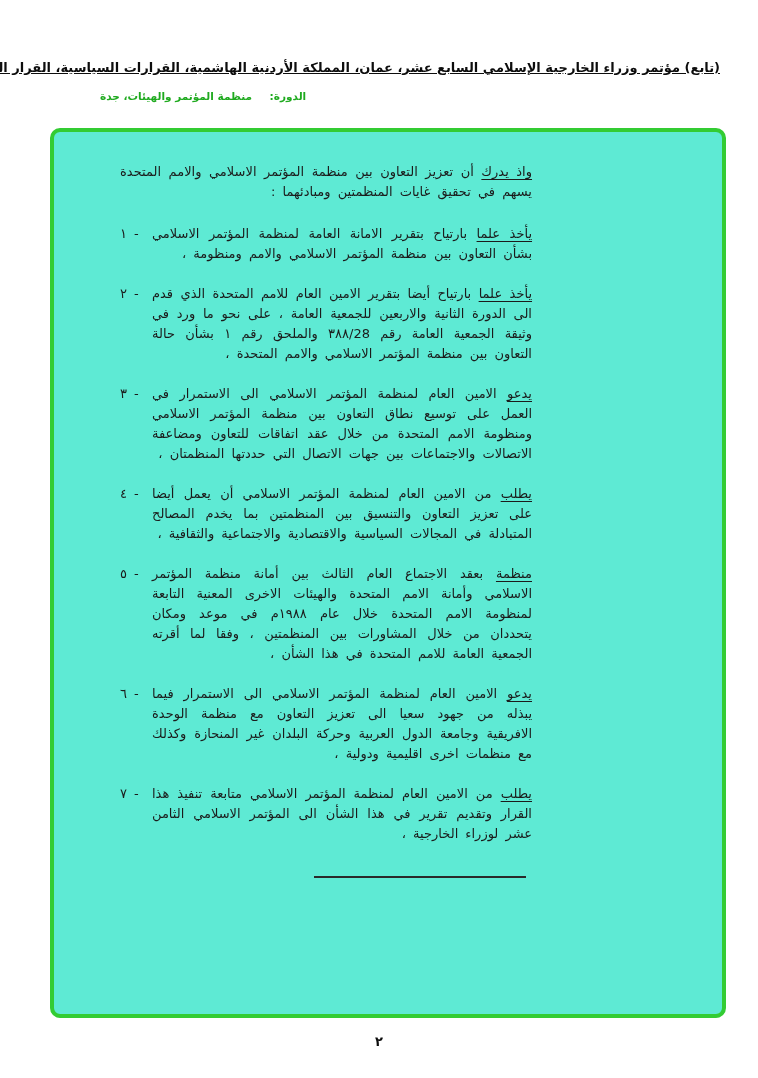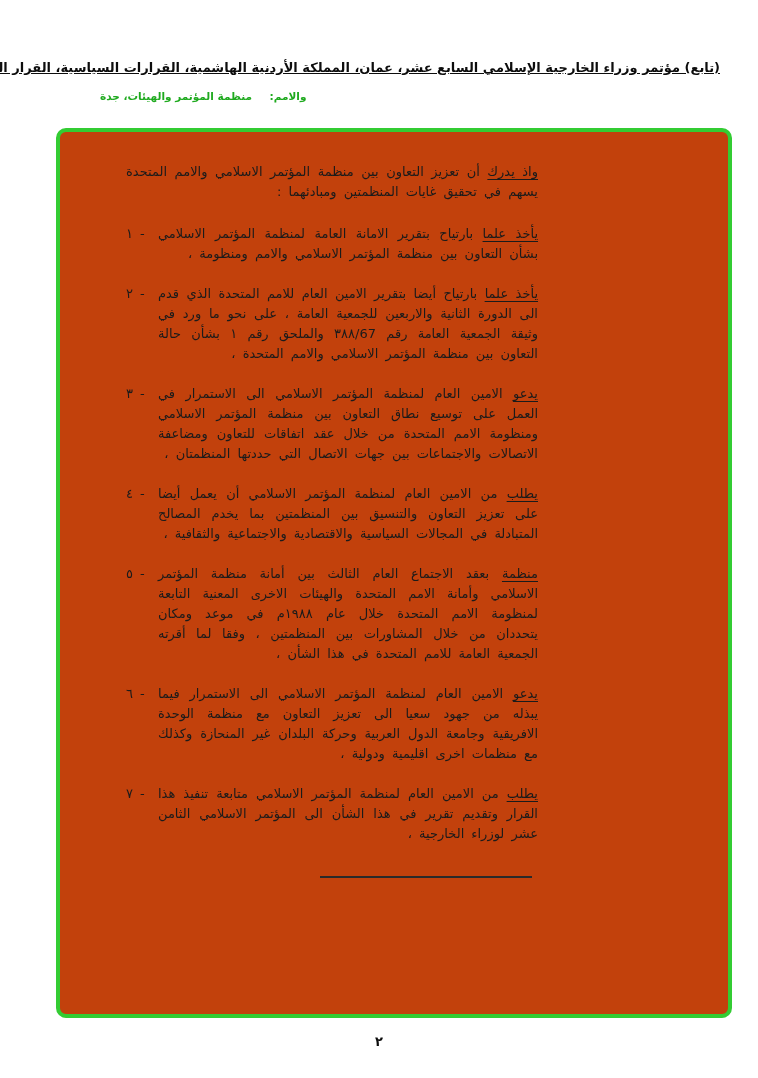--- a/index.html
+++ b/index.html
@@ -28,25 +28,25 @@
     top: 90px; left: 100px;
     direction: rtl;
     font-weight: bold;
     font-size: 10.5px;
     color: #1faa1f;
   }
   .source-line .src-label { margin-left: 14px; }
 
   .green-box {
     position: absolute;
-    left: 56px; top: 128px;
+    left: 50px; top: 128px;
     width: 676px; height: 890px;
     border: 4px solid #33cc33;
     border-radius: 10px;
-    background: #c2410c;
+    background: #5eead4;
   }
 
   .content {
     position: absolute;
     left: 66px; top: 30px;
     width: 412px;
     direction: rtl;
     font-size: 13px;
     line-height: 20px;
     text-align: justify;
@@ -92,21 +92,21 @@
   }
 </style>
 </head>
 <body>
 
 <div class="page">
 
   <div class="doc-header">(تابع) مؤتمر وزراء الخارجية الإسلامي السابع عشر، عمان، المملكة الأردنية الهاشمية، القرارات السياسية، القرار الرقم ٤٣/١٧-س</div>
 
   <div class="source-line">
-    <span class="src-label">والامم:</span>
+    <span class="src-label">الدورة:</span>
     <span>منظمة المؤتمر والهيئات، جدة</span>
   </div>
 
   <div class="green-box">
     <div class="content">
 
       <p class="preamble">
         <span class="lead">واذ يدرك</span>
         <span>أن تعزيز التعاون بين منظمة المؤتمر الاسلامي والامم المتحدة يسهم في تحقيق غايات المنظمتين ومبادئهما :</span>
       </p>
@@ -116,21 +116,21 @@
         <div class="body">
           <span class="lead">يأخذ علما</span>
           <span>بارتياح بتقرير الامانة العامة لمنظمة المؤتمر الاسلامي بشأن التعاون بين منظمة المؤتمر الاسلامي والامم ومنظومة ،</span>
         </div>
       </div>
 
       <div class="item">
         <div class="num">٢ -</div>
         <div class="body">
           <span class="lead">يأخذ علما</span>
-          <span>بارتياح أيضا بتقرير الامين العام للامم المتحدة الذي قدم الى الدورة الثانية والاربعين للجمعية العامة ، على نحو ما ورد في وثيقة الجمعية العامة رقم ٣٨٨/67 والملحق رقم ١ بشأن حالة التعاون بين منظمة المؤتمر الاسلامي والامم المتحدة ،</span>
+          <span>بارتياح أيضا بتقرير الامين العام للامم المتحدة الذي قدم الى الدورة الثانية والاربعين للجمعية العامة ، على نحو ما ورد في وثيقة الجمعية العامة رقم ٣٨٨/28 والملحق رقم ١ بشأن حالة التعاون بين منظمة المؤتمر الاسلامي والامم المتحدة ،</span>
         </div>
       </div>
 
       <div class="item">
         <div class="num">٣ -</div>
         <div class="body">
           <span class="lead">يدعو</span>
           <span>الامين العام لمنظمة المؤتمر الاسلامي الى الاستمرار في العمل على توسيع نطاق التعاون بين منظمة المؤتمر الاسلامي ومنظومة الامم المتحدة من خلال عقد اتفاقات للتعاون ومضاعفة الاتصالات والاجتماعات بين جهات الاتصال التي حددتها المنظمتان ،</span>
         </div>
       </div>

